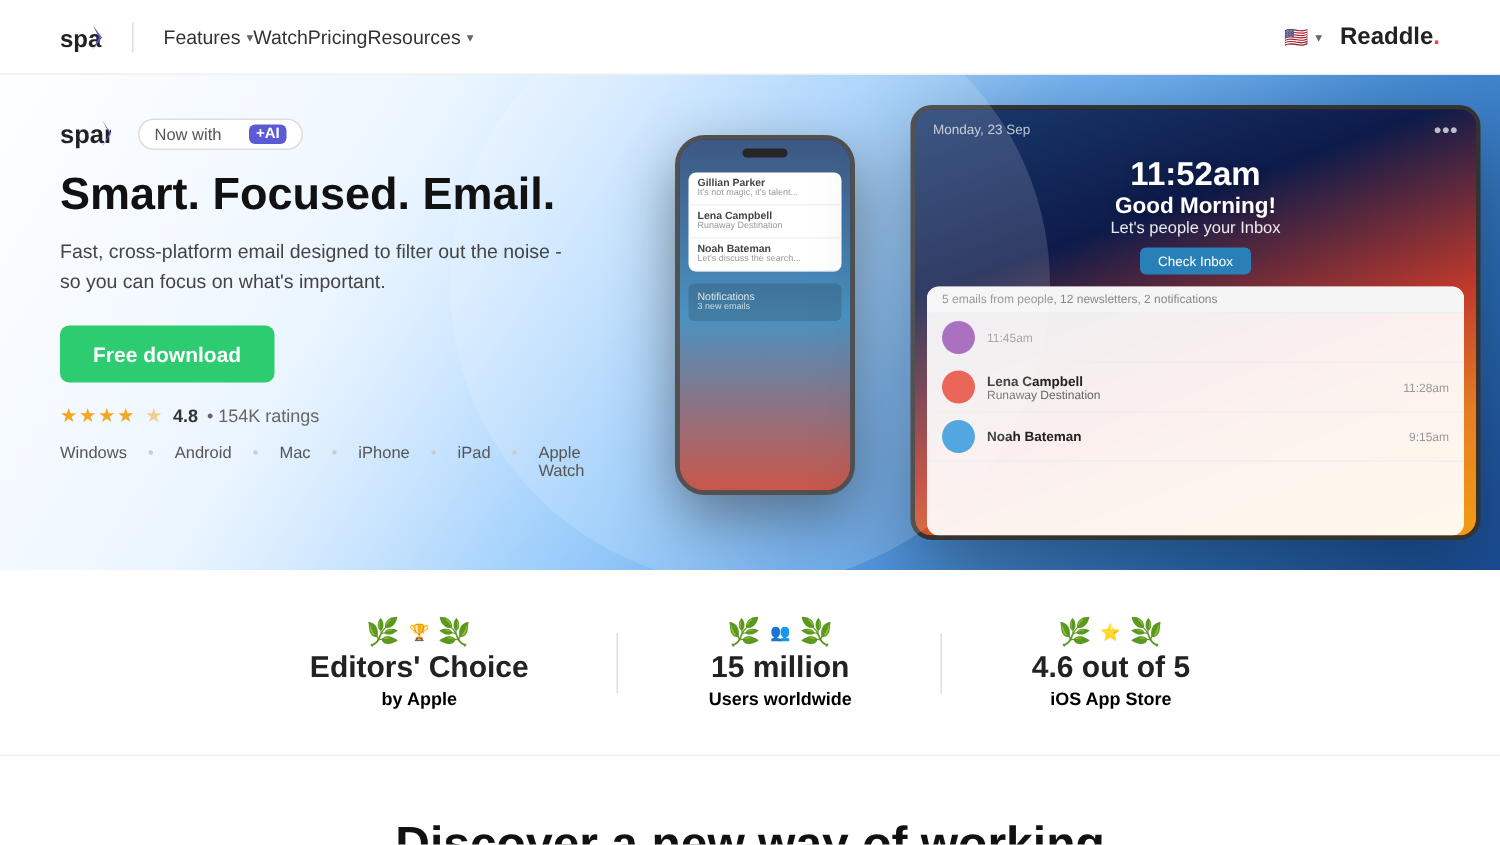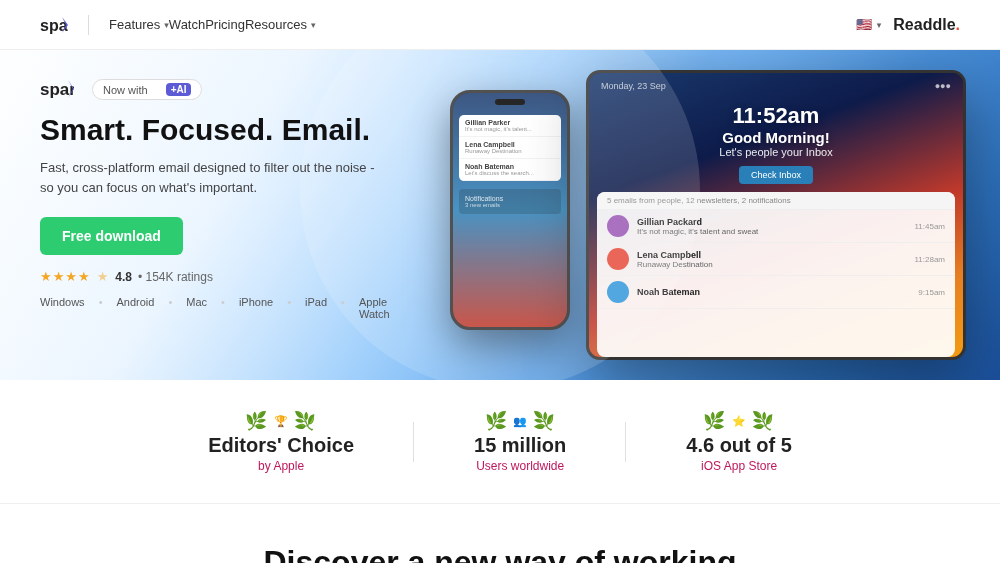--- a/index.html
+++ b/index.html
@@ -45,21 +45,21 @@
     .stars { color: #f5a623; font-size: 13px; letter-spacing: 1px; }
     .rating-num { font-size: 12px; font-weight: 600; color: #333; }
     .rating-count { font-size: 12px; color: #666; }
     .platform-links { display: flex; gap: 14px; margin-top: 12px; }
     .platform-link { font-size: 11px; color: #555; cursor: pointer; text-decoration: none; }
     .platform-sep { color: #ccc; font-size: 11px; }
 
     
     .hero-devices { position: absolute; right: 0; top: 0; width: 600px; height: 100%; }
     .device-tablet {
-      position: absolute; right: 34px; top: 20px;
+      position: absolute; right: 13px; top: 20px;
       width: 380px; height: 290px; border-radius: 14px;
       background: #1a1a2e; border: 3px solid #333; overflow: hidden;
       box-shadow: 0 20px 60px rgba(0,0,0,0.4);
     }
     .tablet-screen {
       width: 100%; height: 100%;
       background: linear-gradient(160deg, #1a3a6e 0%, #0d1b4a 30%, #c0392b 60%, #e67e22 80%, #f39c12 100%);
       display: flex; flex-direction: column;
     }
     .tablet-topbar { padding: 8px 12px; display: flex; justify-content: space-between; align-items: center; }
@@ -91,21 +91,21 @@
     .stats-bar {
       display: flex; justify-content: center; align-items: center; gap: 0;
       padding: 30px 40px; background: #fff; border-bottom: 1px solid #f0f0f0;
     }
     .stat-item { text-align: center; padding: 0 60px; position: relative; }
     .stat-item:not(:last-child)::after {
       content: ''; position: absolute; right: 0; top: 50%; transform: translateY(-50%);
       width: 1px; height: 40px; background: #e0e0e0;
     }
     .stat-value { font-size: 20px; font-weight: 700; color: #222; }
-    .stat-label { font-size: 12px; color: #be185d; margin-top: 2px; }
+    .stat-label { font-size: 12px; color: #000000; margin-top: 2px; font-weight: bold; }
     .laurel { display: flex; align-items: center; justify-content: center; gap: 6px; margin-bottom: 2px; }
     .laurel-branch { font-size: 18px; color: #bbb; }
 
     
     .discover-section { background: #fff; padding: 40px 40px 20px; text-align: center; }
     .discover-title { font-size: 32px; font-weight: 800; color: #111; margin-bottom: 14px; }
   </style>
 </head>
 <body>
 
@@ -232,24 +232,20 @@
           <div style="font-size:15px;font-weight:700;color:#fff;text-shadow:0 2px 6px rgba(0,0,0,0.3);">Good Morning!</div>
           <div style="font-size:11px;color:rgba(255,255,255,0.9);">Let's people your Inbox</div>
           <div style="margin-top:6px;">
             <button style="background:#2980b9;color:#fff;border:none;border-radius:4px;padding:4px 12px;font-size:9px;cursor:pointer;">Check Inbox</button>
           </div>
         </div>
         <div class="tablet-email-list">
           <div style="padding:4px 10px;font-size:8px;color:#888;background:#f5f5f5;border-bottom:1px solid #eee;">5 emails from people, 12 newsletters, 2 notifications</div>
           <div class="email-item">
             <div class="email-avatar" style="background:#9b59b6;"></div>
-            <div class="email-content">
-              <div class="email-sender">Gillian Packard</div>
-              <div class="email-subject">It's not magic, it's talent and sweat</div>
-            </div>
             <div class="email-time">11:45am</div>
           </div>
           <div class="email-item">
             <div class="email-avatar" style="background:#e74c3c;"></div>
             <div class="email-content">
               <div class="email-sender">Lena Campbell</div>
               <div class="email-subject">Runaway Destination</div>
             </div>
             <div class="email-time">11:28am</div>
           </div>

